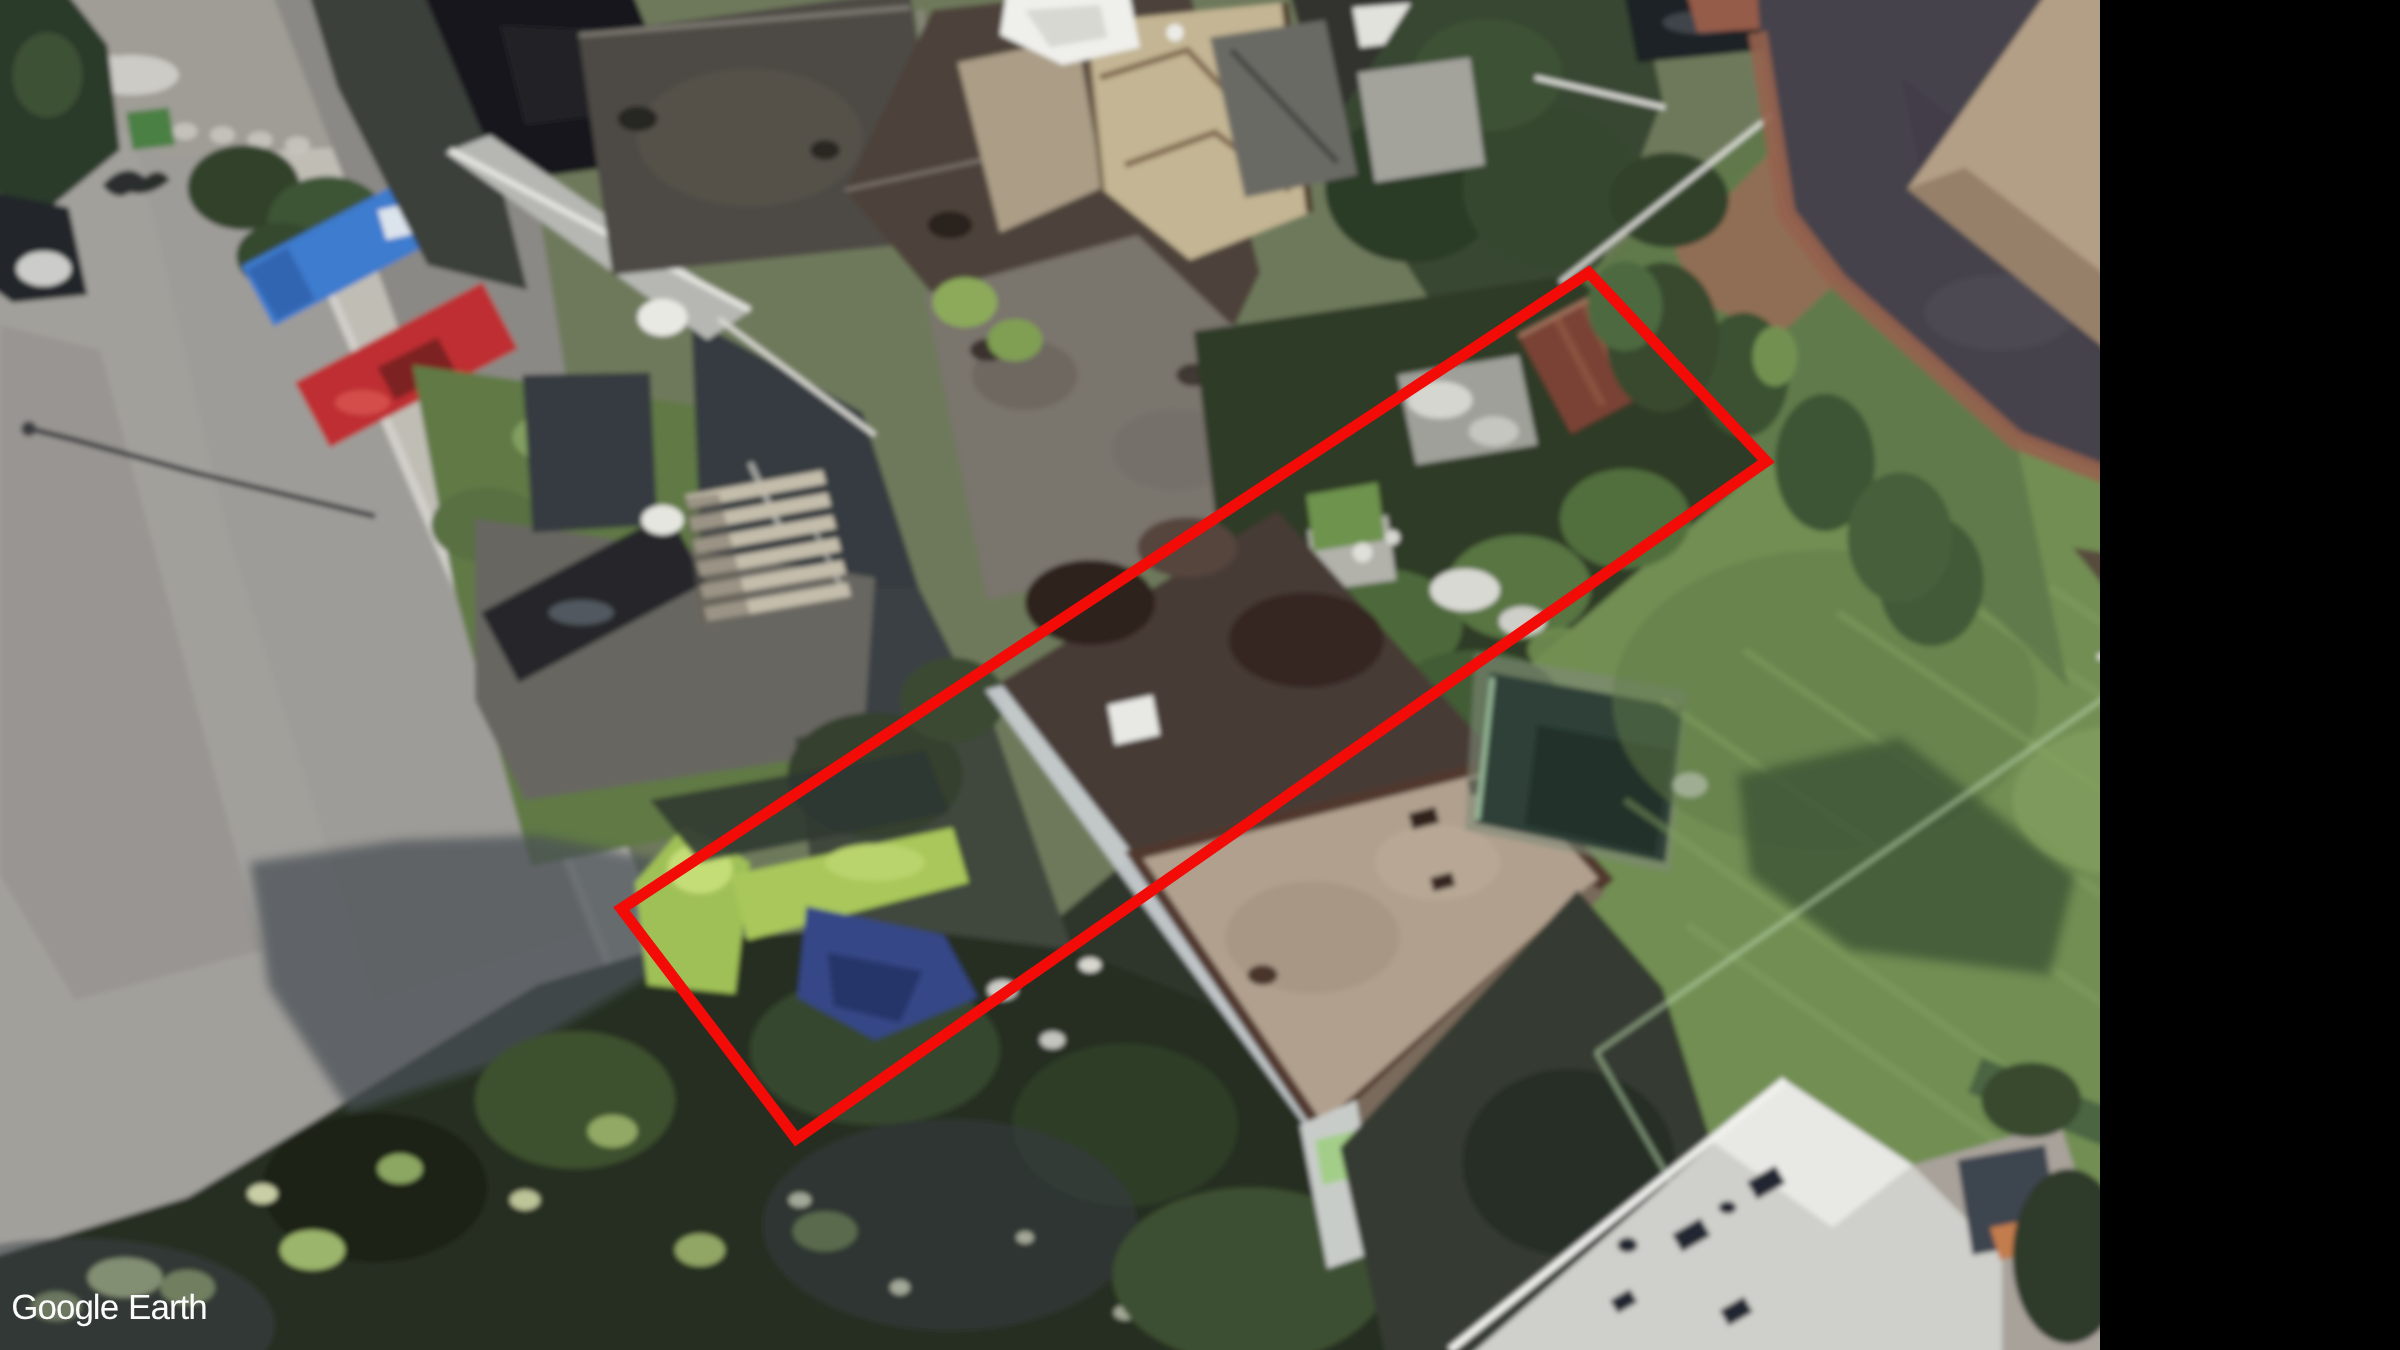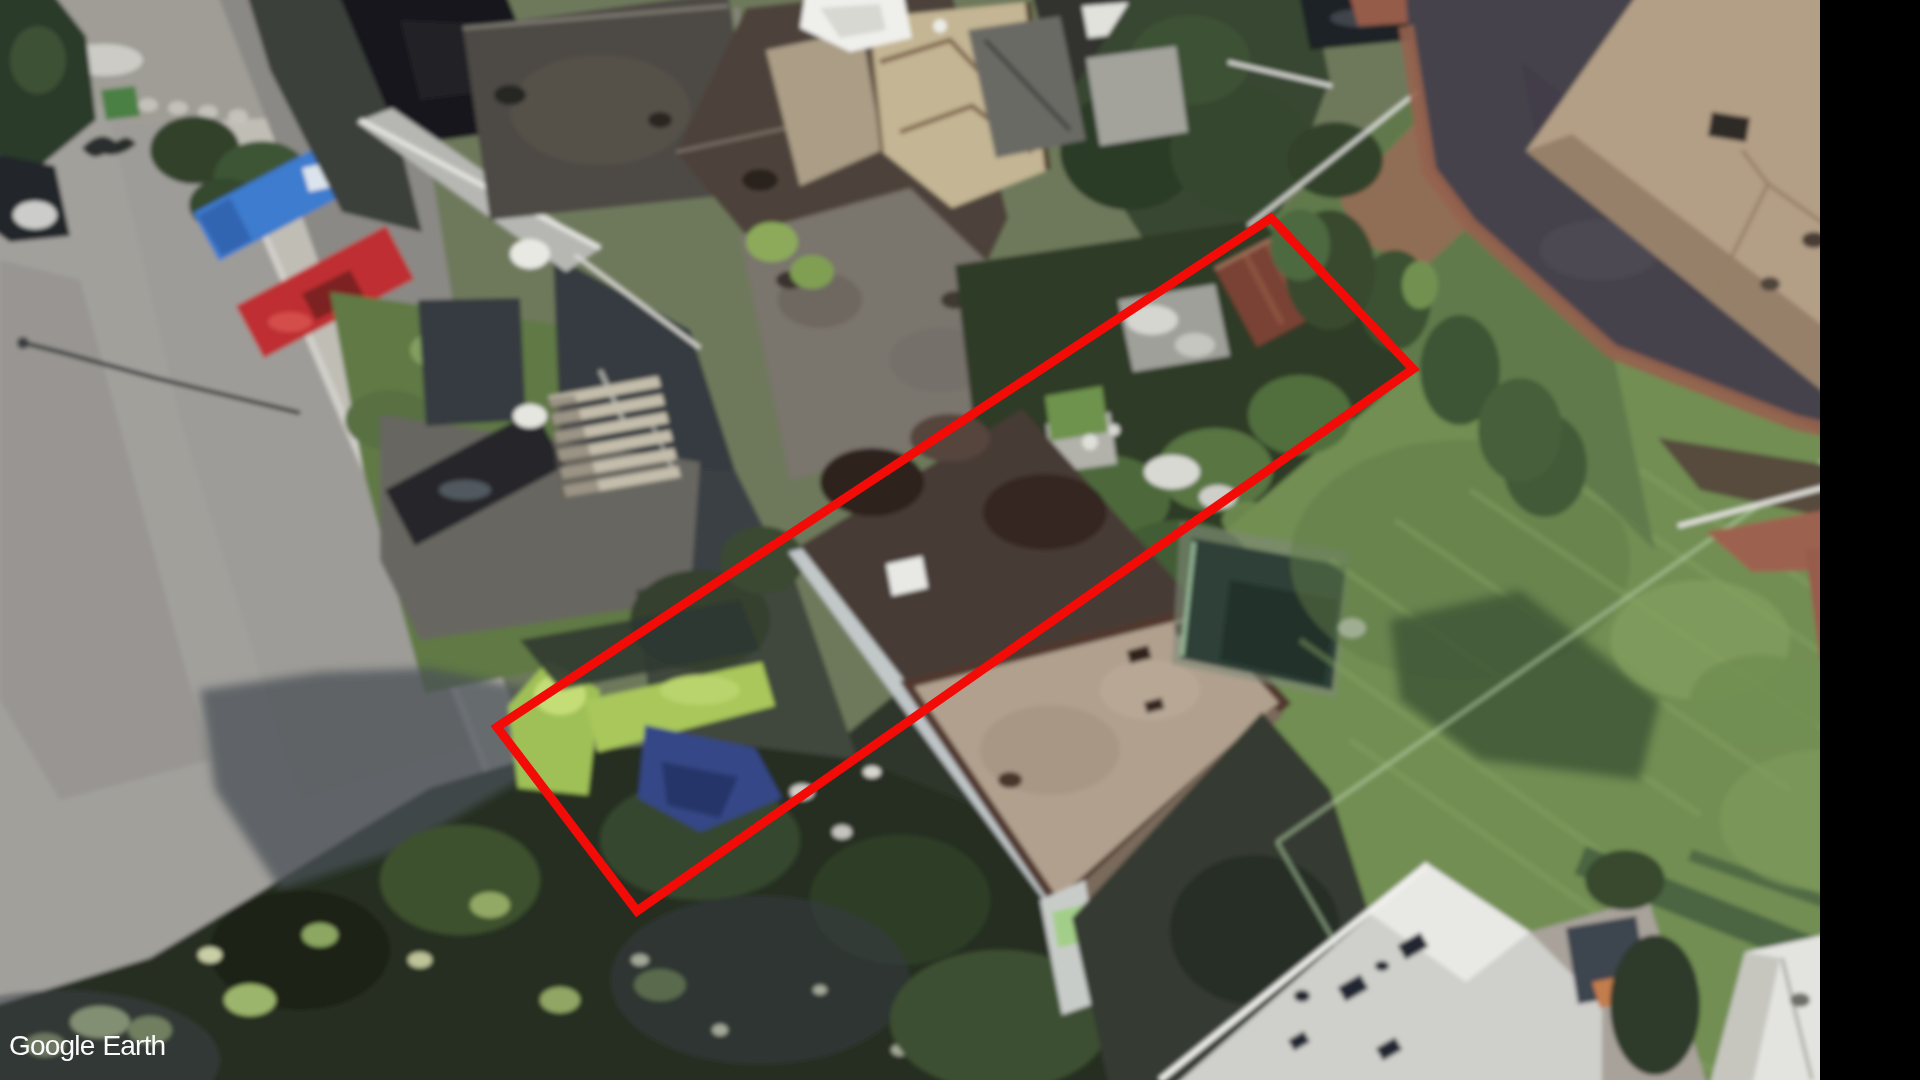--- a/index.html
+++ b/index.html
@@ -1,16 +1,16 @@
 <!DOCTYPE html>
 <html><head>
 <meta charset="utf-8">
 <style>
 html,body{margin:0;padding:0;background:#000;}
-#stage{position:relative;width:1820px;height:1080px;overflow:hidden;font-family:"Liberation Sans",sans-serif;}
+#stage{position:relative;width:1680px;height:1080px;overflow:hidden;font-family:"Liberation Sans",sans-serif;}
 svg{display:block;}
 </style>
 </head>
 <body>
 <div id="stage">
 <svg width="1920" height="1080" viewBox="0 0 1920 1080">
 <defs>
 <filter id="soft" x="-5%" y="-5%" width="110%" height="110%">
           <feColorMatrix type="saturate" values="0.88"></feColorMatrix>
           <feGaussianBlur stdDeviation="2"></feGaussianBlur>

